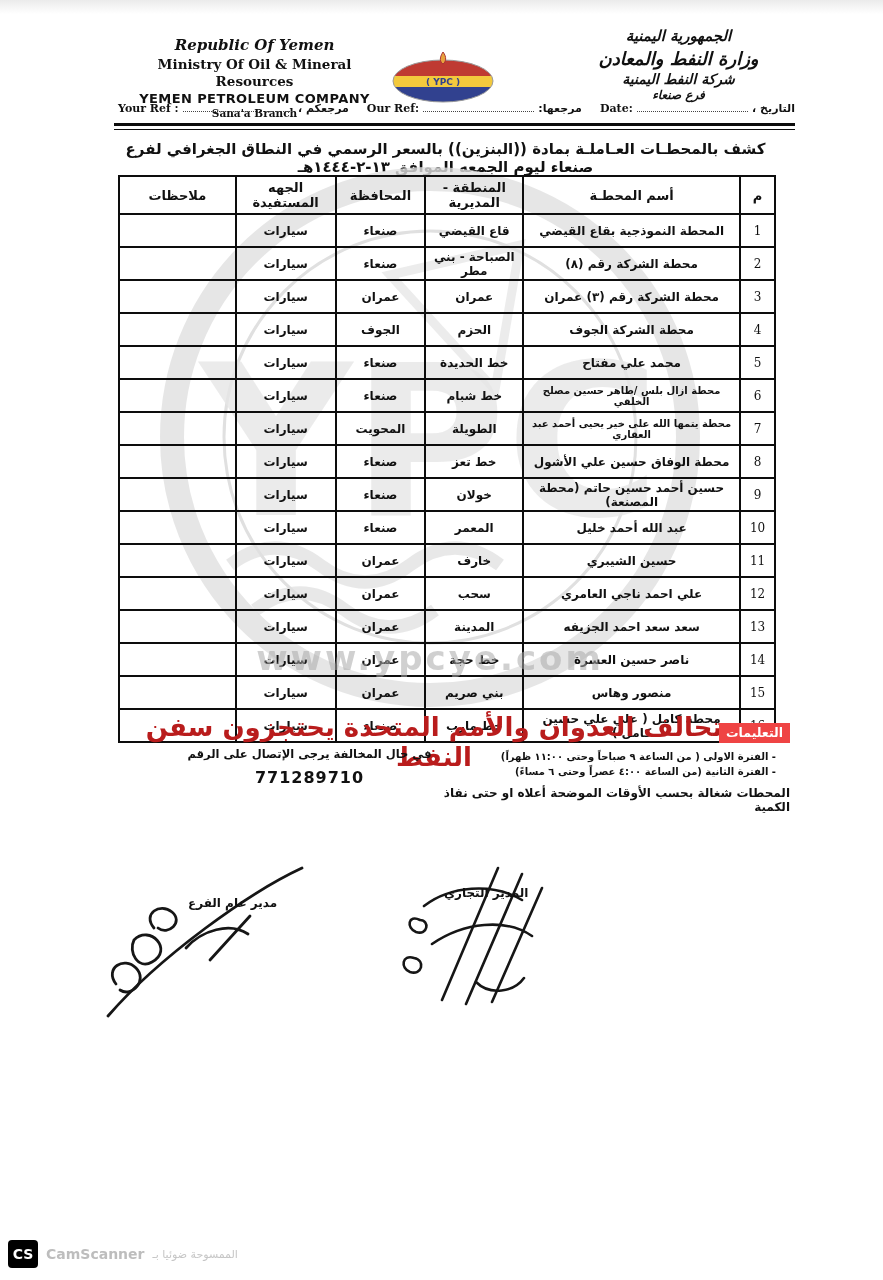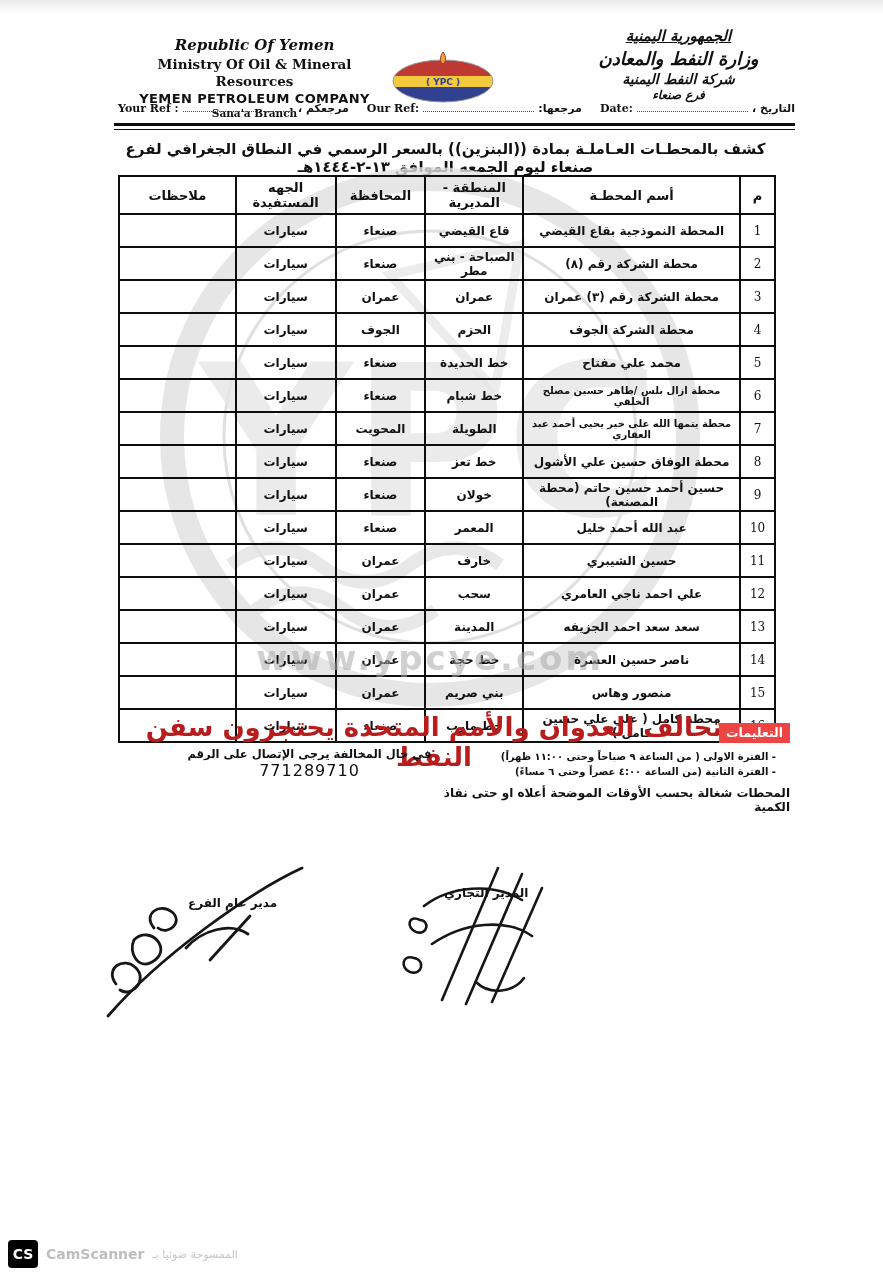--- a/index.html
+++ b/index.html
@@ -12,21 +12,21 @@
   .scan-edge { top:0; left:0; right:0; height:14px;
     background:linear-gradient(#ebebeb, rgba(255,255,255,0)); }
   
   .hdr-en { left:122px; top:36px; width:265px; text-align:center; line-height:1.3; }
   .hdr-en .l1 { font-family:"DejaVu Serif", serif; font-style:italic; font-weight:bold; font-size:15px; }
   .hdr-en .l2 { font-family:"DejaVu Serif", serif; font-weight:bold; font-size:13.5px; }
   .hdr-en .l3 { font-weight:bold; font-size:13px; letter-spacing:.4px; }
   .hdr-en .l4 { font-family:"DejaVu Serif", serif; font-weight:bold; font-size:10.5px; }
   .logo { left:390px; top:50px; width:106px; height:56px; }
   .hdr-ar { right:82px; top:27px; width:245px; text-align:center; direction:rtl; line-height:1.3; }
-  .hdr-ar .a1 { font-size:15px; font-weight:bold; font-style:italic;text-decoration:underline; }
+  .hdr-ar .a1 { font-size:15px; font-weight:bold; font-style:italic; }
   .hdr-ar .a2 { font-size:18px; font-weight:bold; font-style:italic; }
   .hdr-ar .a3 { font-size:14px; font-weight:bold; font-style:italic; }
   .hdr-ar .a4 { font-size:12px; font-weight:bold; font-style:italic; }
   .ref-line { left:118px; right:88px; top:102px; display:flex; align-items:flex-end;
     font-family:"DejaVu Serif", serif; font-weight:bold; font-size:11px; white-space:nowrap; }
   .ref-line .dots { flex:1; border-bottom:1.5px dotted #444; margin:0 4px 3px 4px; min-width:30px; }
   .ref-line .ar { direction:rtl; font-family:"DejaVu Sans", sans-serif; font-size:11px; }
   .rule { left:114px; right:88px; top:123px; height:3px;
     border-top:3px solid #0d0d0d; border-bottom:1.5px solid #0d0d0d; }
   
@@ -52,21 +52,21 @@
   col.col-beneficiary { width:100px; } col.col-notes { width:117px; }
   
   .instructions { right:93px; top:722px; width:360px; direction:rtl; text-align:right; z-index:2; }
   .instructions .head { display:inline-block; background:#ef4444; color:#fff;
     font-weight:bold; font-size:12.5px; padding:2px 7px 3px; margin-bottom:4px; }
   .instructions .line { font-weight:bold; font-size:12px; margin:6px 6px 0 0; }
   .instructions .sub { font-weight:bold; font-size:10px; margin:4px 14px 0 0; }
   .instructions .closing { font-weight:bold; font-size:12px; margin-top:9px; }
   .contact { left:172px; top:747px; width:275px; text-align:center; direction:rtl; z-index:2; }
   .contact .c-line { font-weight:bold; font-size:11.5px; }
-  .contact .c-phone { font-weight:normal; font-size:16px; letter-spacing:1px; direction:ltr; }
+  .contact .c-phone { font-weight:bold; font-size:16px; letter-spacing:1px; margin-top:7px; direction:ltr; }
   
   .sig-zone { left:90px; top:848px; width:730px; height:175px; z-index:3; }
   .sig { position:absolute; }
   .sig-label { position:absolute; font-weight:bold; font-size:12px; white-space:nowrap; z-index:1; }
   .sig svg { position:absolute; left:0; top:0; }
   .sig path { fill:none; stroke:#161616; stroke-linecap:round; }
   .sig-right { right:0; top:0; width:235px; height:170px; }
   .sig-right .sig-label { top:18px; right:22px; }
   .sig-mid { left:290px; top:14px; width:210px; height:150px; }
   .sig-mid .sig-label { top:24px; left:64px; }

